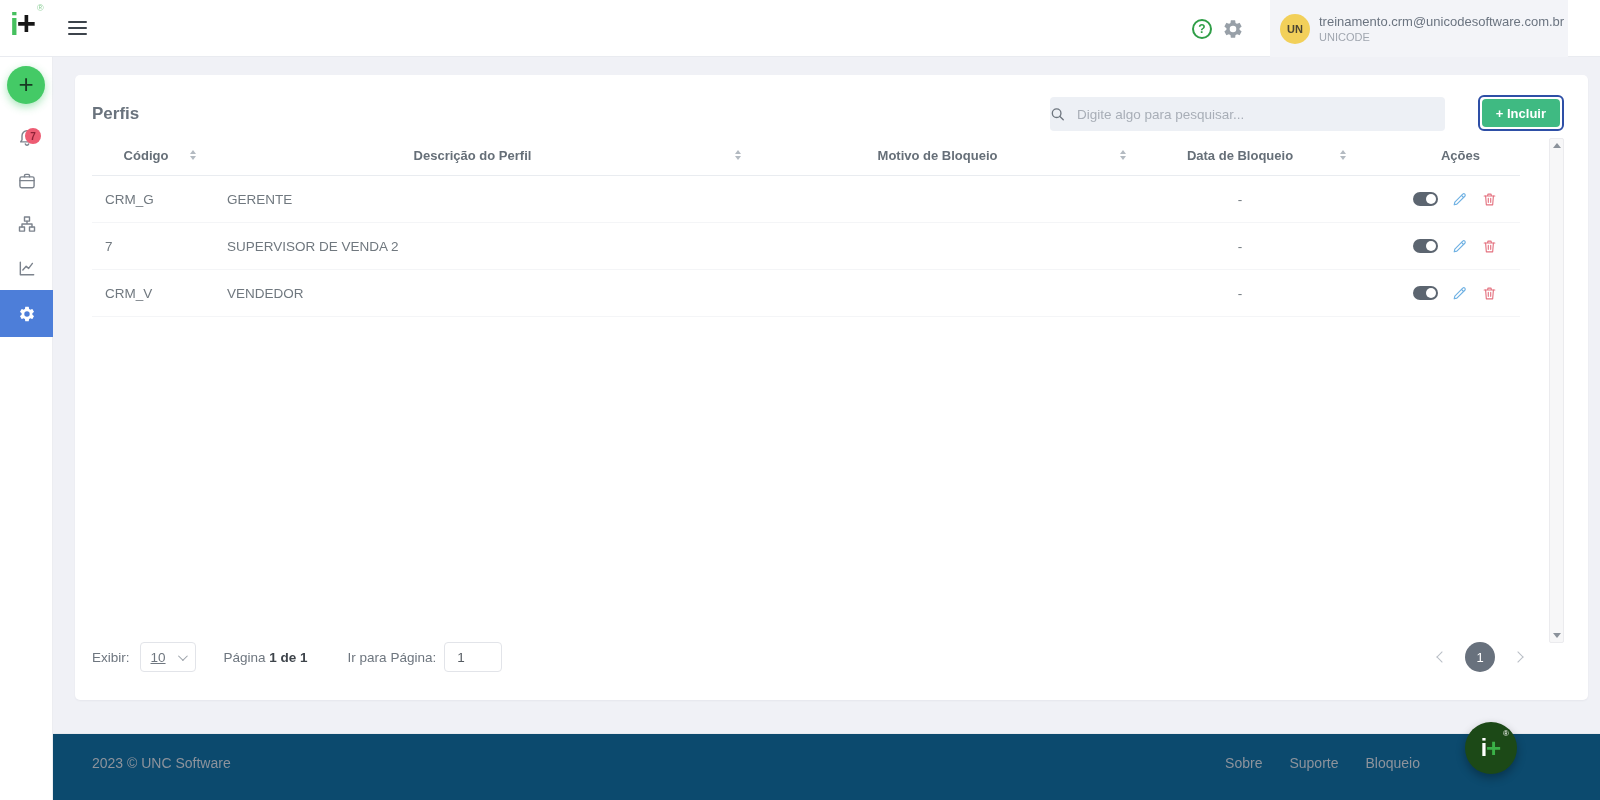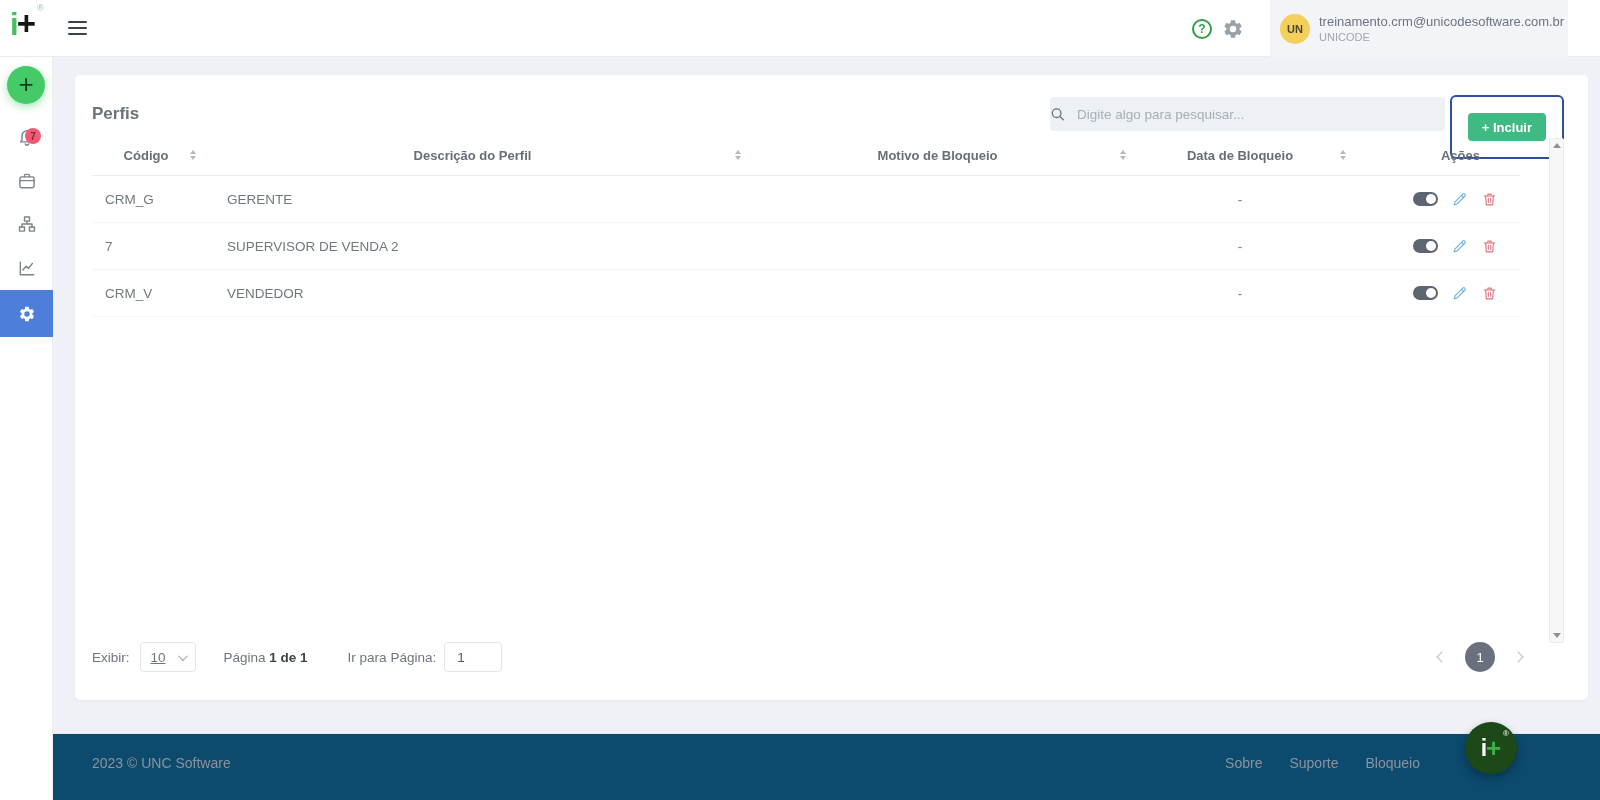--- a/index.html
+++ b/index.html
@@ -55,21 +55,21 @@
           border-radius:5px; box-shadow:0 1px 2px rgba(30,40,60,.05); }
   .card-title { position:absolute; left:17px; top:29px; font-size:17px; font-weight:bold; color:#6a737d; }
 
   .searchbox { position:absolute; left:975px; top:22px; width:395px; height:34px; background:#edf0f5;
                border-radius:4px; display:flex; align-items:center; padding:0 0; }
   .search-input { border:none; background:transparent; outline:none; margin-left:9px; font-size:13.5px;
                   color:#495057; width:100%; font-family:inherit; }
   .search-input::placeholder { color:#a8aeb7; }
 
   .incluir-wrap { position:absolute; top:20px; right:24px; border:2px solid #2e4fa6; border-radius:6px;
-                  padding:16px; background:#fff; }
+                  padding:2px; background:#fff; }
   .incluir-btn { background:#3fba82; color:#fff; border:none; border-radius:4px; height:28px;
                  padding:0 14px; font-size:13px; font-weight:bold; font-family:inherit; cursor:pointer; }
 
   
   .thead { position:absolute; left:17px; top:60px; width:1428px; height:41px; display:flex;
            border-bottom:1px solid #e9ecf0; }
   .th { position:relative; display:flex; align-items:center; justify-content:center; font-size:13px;
         font-weight:bold; color:#666f78; cursor:pointer; }
   .w-codigo { width:108px; } .w-desc { width:545px; } .w-motivo { width:385px; }
   .w-data { width:220px; } .w-acoes { width:170px; }

